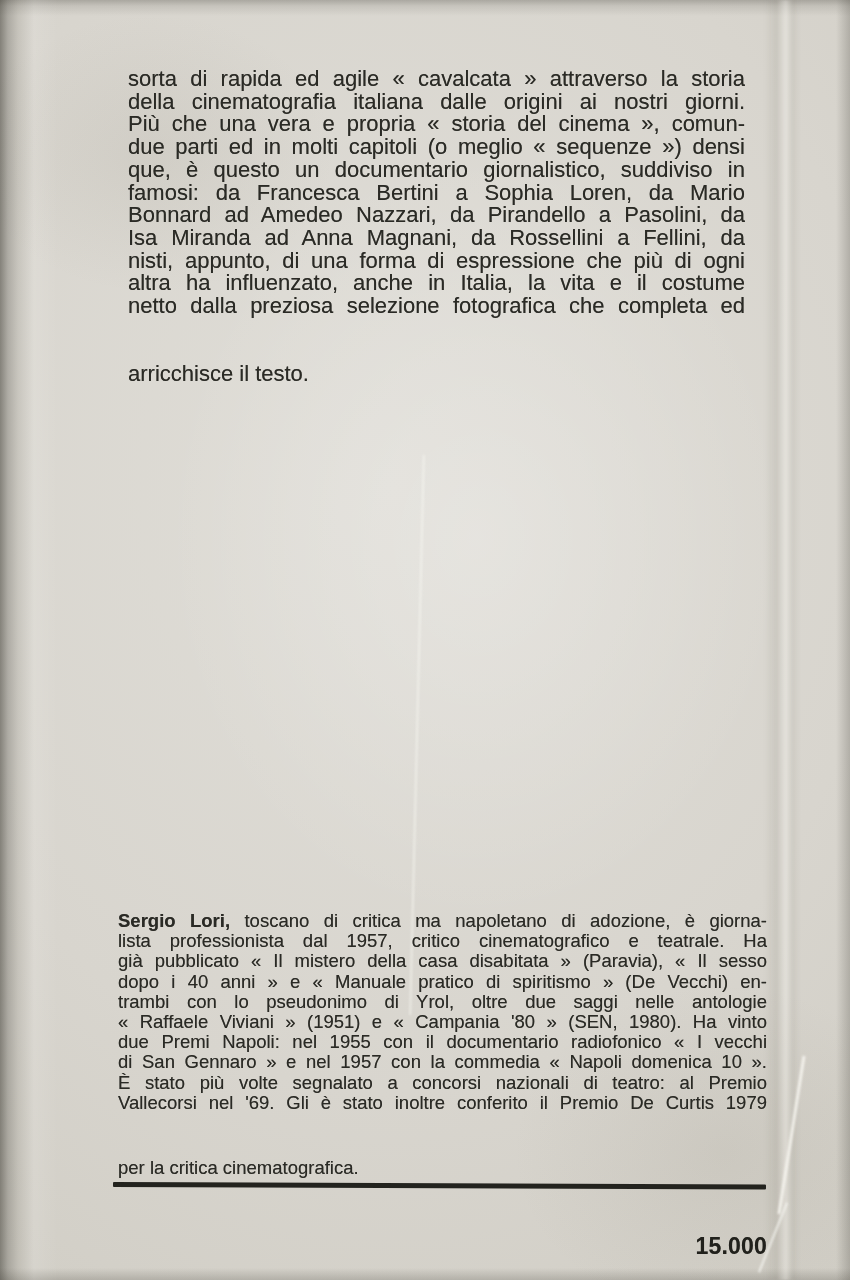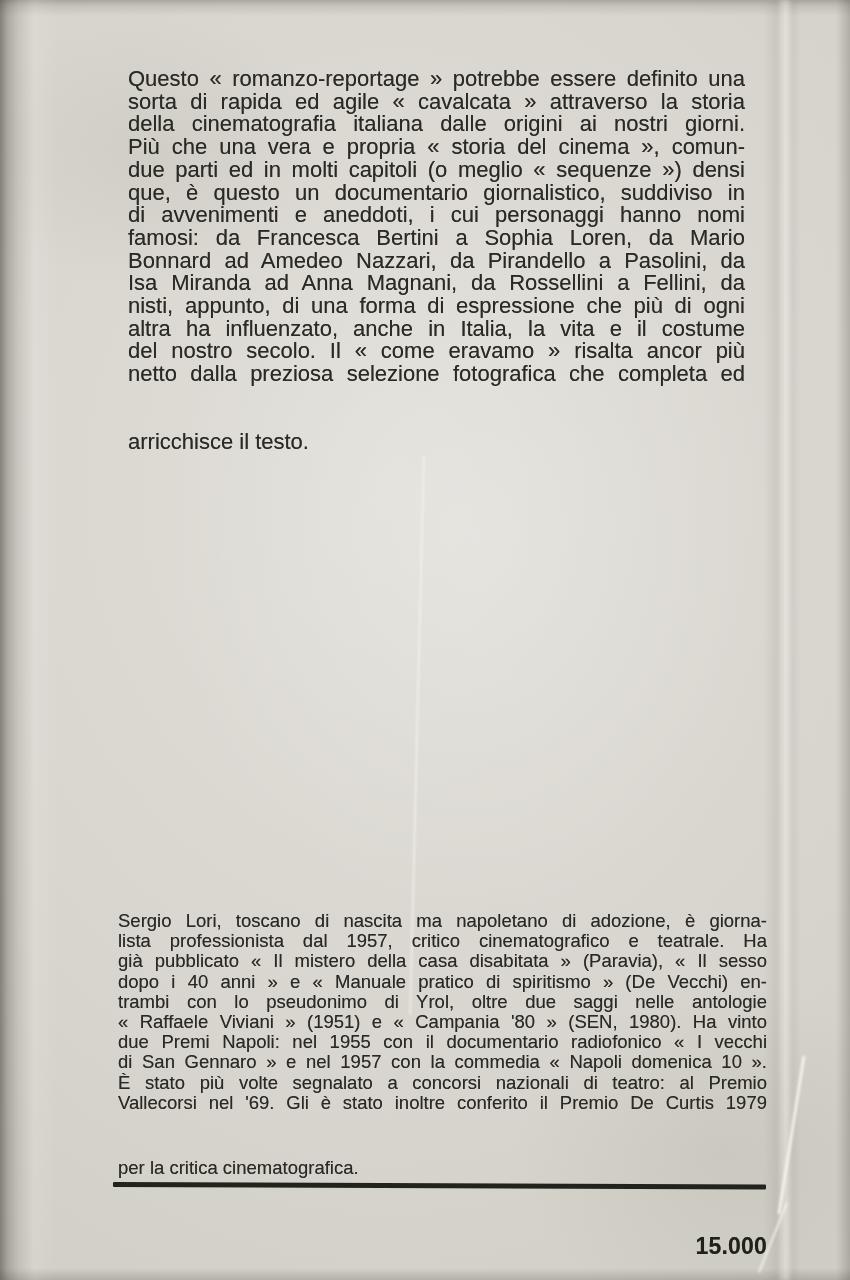--- a/index.html
+++ b/index.html
@@ -44,21 +44,21 @@
     font-size: 22px; line-height: 22.7px;
     text-shadow: 0 0 0.5px rgba(42,42,37,0.55);
   }
   .bio {
     position: absolute; left: 118px; top: 911px; width: 649px;
     font-size: 18.5px; line-height: 20.2px;
     text-shadow: 0 0 0.5px rgba(42,42,37,0.55);
   }
   .line { margin: 0; text-align: justify; text-align-last: justify; white-space: normal; }
   .line.last { text-align-last: left; margin-top: 45px; }
-  .bold { font-weight: normal; }
+  .bold { font-weight: bold; }
   .rule {
     position: absolute; left: 113px; top: 1182px; width: 653px; height: 5px;
     background: #23231e; transform: rotate(0.22deg); transform-origin: left center;
     border-radius: 1px;
   }
   .price {
     position: absolute; right: 83px; top: 1233px;
     font-size: 23px; font-weight: bold; letter-spacing: 0.2px; color: #21211c;
     text-shadow: 0 0 0.5px rgba(33,33,28,0.5);
   }
@@ -67,39 +67,36 @@
 <body>
 
 <div class="cover">
 
   <div class="crease crease-v-mid"></div>
   <div class="crease crease-v-right"></div>
   <div class="crease crease-br-1"></div>
   <div class="crease crease-br-2"></div>
 
   <section class="synopsis">
-    <p class="line">Questo « romanzo-reportage » potrebbe essere definito una</p>
     <p class="line">sorta di rapida ed agile « cavalcata » attraverso la storia</p>
     <p class="line">della cinematografia italiana dalle origini ai nostri giorni.</p>
     <p class="line">Più che una vera e propria « storia del cinema », comun-</p>
     <p class="line">due parti ed in molti capitoli (o meglio « sequenze ») densi</p>
     <p class="line">que, è questo un documentario giornalistico, suddiviso in</p>
-    <p class="line">di avvenimenti e aneddoti, i cui personaggi hanno nomi</p>
     <p class="line">famosi: da Francesca Bertini a Sophia Loren, da Mario</p>
     <p class="line">Bonnard ad Amedeo Nazzari, da Pirandello a Pasolini, da</p>
     <p class="line">Isa Miranda ad Anna Magnani, da Rossellini a Fellini, da</p>
     <p class="line">nisti, appunto, di una forma di espressione che più di ogni</p>
     <p class="line">altra ha influenzato, anche in Italia, la vita e il costume</p>
-    <p class="line">del nostro secolo. Il « come eravamo » risalta ancor più</p>
     <p class="line">netto dalla preziosa selezione fotografica che completa ed</p>
     <p class="line last">arricchisce il testo.</p>
   </section>
 
   <section class="bio">
-    <p class="line"><span class="bold">Sergio Lori,</span><span> toscano di nascita ma napoletano di adozione, è giorna-</span></p>
+    <p class="line"><span class="bold">Sergio Lori,</span><span> toscano di critica ma napoletano di adozione, è giorna-</span></p>
     <p class="line">lista professionista dal 1957, critico cinematografico e teatrale. Ha</p>
     <p class="line">già pubblicato « Il mistero della casa disabitata » (Paravia), « Il sesso</p>
     <p class="line">dopo i 40 anni » e « Manuale pratico di spiritismo » (De Vecchi) en-</p>
     <p class="line">trambi con lo pseudonimo di Yrol, oltre due saggi nelle antologie</p>
     <p class="line">« Raffaele Viviani » (1951) e « Campania '80 » (SEN, 1980). Ha vinto</p>
     <p class="line">due Premi Napoli: nel 1955 con il documentario radiofonico « I vecchi</p>
     <p class="line">di San Gennaro » e nel 1957 con la commedia « Napoli domenica 10 ».</p>
     <p class="line">È stato più volte segnalato a concorsi nazionali di teatro: al Premio</p>
     <p class="line">Vallecorsi nel '69. Gli è stato inoltre conferito il Premio De Curtis 1979</p>
     <p class="line last">per la critica cinematografica.</p>

